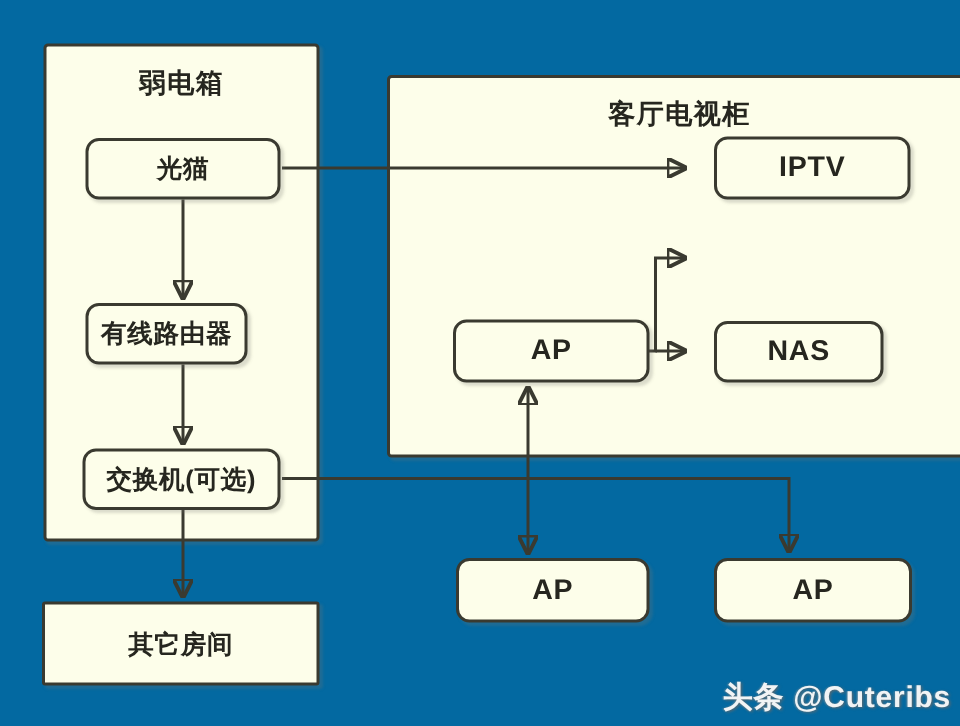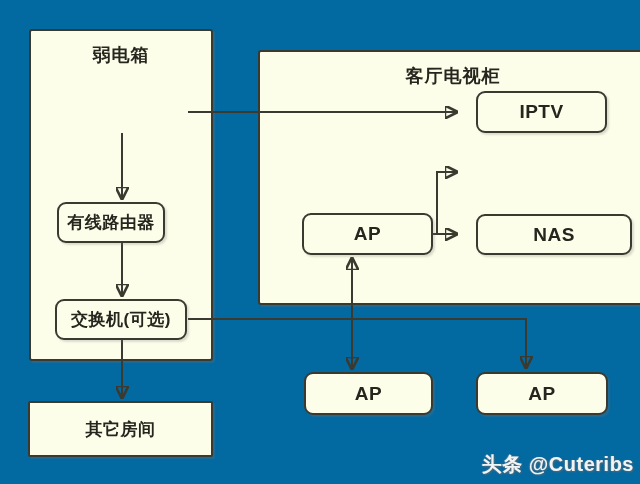--- a/index.html
+++ b/index.html
@@ -101,39 +101,42 @@
     <path d="M122,133 V198" marker-end="url(#arrow)"></path>
     <path d="M122,243 V295" marker-end="url(#arrow)"></path>
     <path d="M122,340 V397" marker-end="url(#arrow)"></path>
     <path d="M188,112 H456" marker-end="url(#arrow)"></path>
     <path d="M417,234 H437 V172 H456" marker-end="url(#arrow)"></path>
     <path d="M437,234 H456" marker-end="url(#arrow)"></path>
     <path d="M188,319 H526 V367" marker-end="url(#arrow)"></path>
     <path d="M352,259 V368" marker-start="url(#arrow)" marker-end="url(#arrow)"></path>
   </svg>
 
+  <div class="node" style="left:57px; top:92px; width:130px; height:41px;">
+    <span>光猫</span>
+  </div>
 
   <div class="node" style="left:57px; top:202px; width:108px; height:41px;">
     <span>有线路由器</span>
   </div>
 
   <div class="node" style="left:55px; top:299px; width:132px; height:41px;">
     <span>交换机(可选)</span>
   </div>
 
   <div class="node square" style="left:28px; top:401px; width:185px; height:56px;">
     <span>其它房间</span>
   </div>
 
   <div class="node latin" style="left:460px; top:91px; width:131px; height:42px;">
     <span>IPTV</span>
   </div>
 
 
-  <div class="node latin" style="left:460px; top:214px; width:156px; height:41px;">
+  <div class="node latin" style="left:460px; top:214px; width:113px; height:41px;">
     <span>NAS</span>
   </div>
 
   <div class="node latin" style="left:286px; top:213px; width:131px; height:42px;">
     <span>AP</span>
   </div>
 
   <div class="node latin" style="left:288px; top:372px; width:129px; height:43px;">
     <span>AP</span>
   </div>

